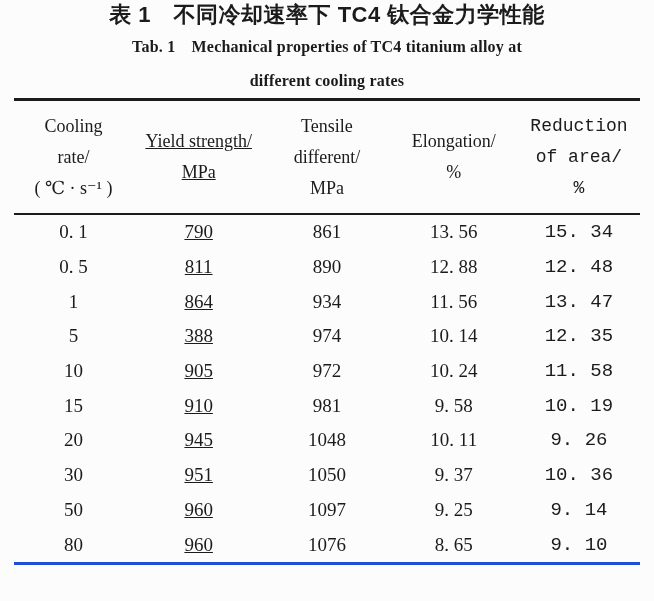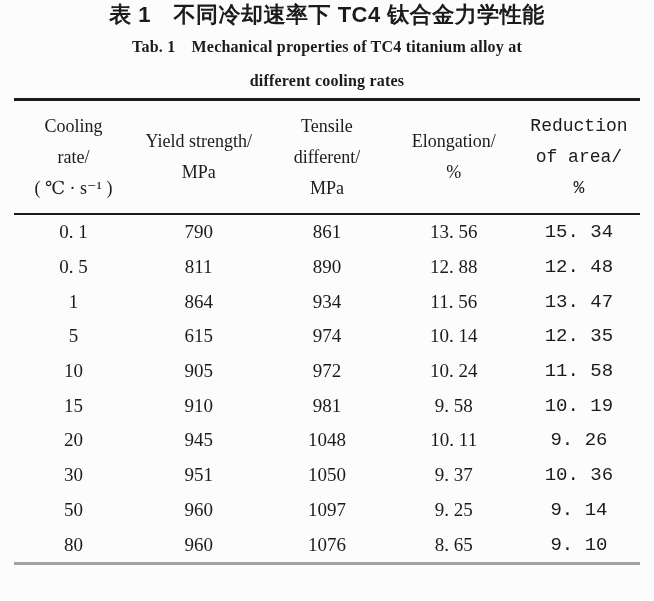--- a/index.html
+++ b/index.html
@@ -40,33 +40,33 @@
   .hc{
     display:flex;
     flex-direction:column;
     justify-content:center;
     text-align:center;
     font-size:18px;
     line-height:31px;
   }
   .tbody{
     height:347px;
-    border-bottom:3px solid #a3a3a3;
+    border-bottom:3px solid #1d4ed8;
   }
   .tr{
     display:flex;
     height:34.7px;
     align-items:center;
   }
   .td{
     text-align:center;
     font-size:19px;
   }
   .c0{width:19%;}
-  .c1{width:21%;}
+  .c1{width:21%;text-decoration:underline;}
   .c2{width:20%;}
   .c3{width:20.5%;}
   .c4{width:19.5%;font-family:Liberation Mono, monospace;}
 </style>
 </head>
 <body>
 
 <div class="page">
 
   <div class="title-zh">表 1　不同冷却速率下 TC4 钛合金力学性能</div>
@@ -118,21 +118,21 @@
       </div>
       <div class="tr">
         <div class="td c0">1</div>
         <div class="td c1">864</div>
         <div class="td c2">934</div>
         <div class="td c3">11. 56</div>
         <div class="td c4">13. 47</div>
       </div>
       <div class="tr">
         <div class="td c0">5</div>
-        <div class="td c1">615</div>
+        <div class="td c1">388</div>
         <div class="td c2">974</div>
         <div class="td c3">10. 14</div>
         <div class="td c4">12. 35</div>
       </div>
       <div class="tr">
         <div class="td c0">10</div>
         <div class="td c1">905</div>
         <div class="td c2">972</div>
         <div class="td c3">10. 24</div>
         <div class="td c4">11. 58</div>

